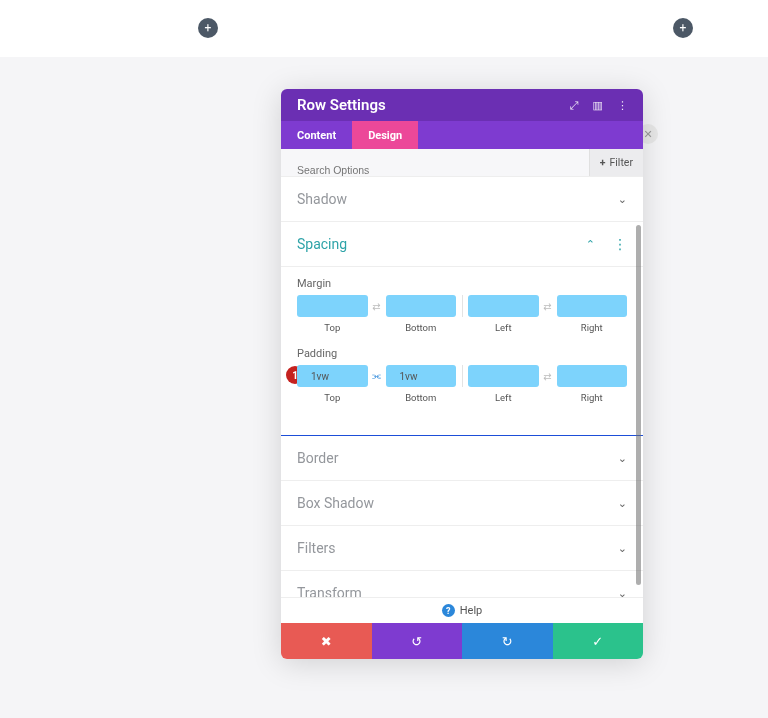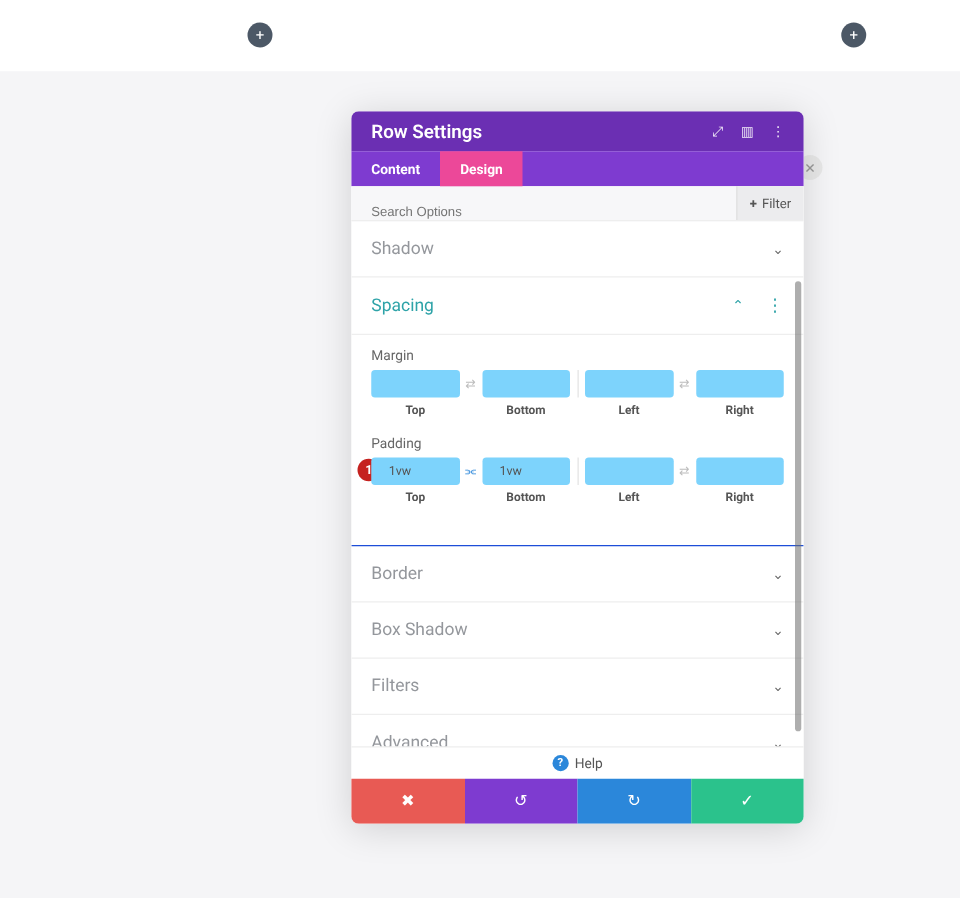--- a/index.html
+++ b/index.html
@@ -205,21 +205,21 @@
       background: #7dd3fc;
       border-radius: 3px;
       font-size: 10px;
       color: #555;
       display: flex;
       align-items: center;
       padding: 0 14px;
     }
     .sublabel {
       font-size: 9.5px;
-      font-weight: 700;
+      font-weight: 400;
       color: #555;
       margin-top: 5px;
     }
     .link-icon {
       width: 18px;
       display: flex;
       align-items: center;
       justify-content: center;
       font-size: 10px;
       color: #bdbdbd;
@@ -393,21 +393,21 @@
     </div>
     <div class="section">
       <span class="section-title">Box Shadow</span>
       <span class="chevron">⌄</span>
     </div>
     <div class="section">
       <span class="section-title">Filters</span>
       <span class="chevron">⌄</span>
     </div>
     <div class="section">
-      <span class="section-title">Advanced</span>
+      <span class="section-title">Transform</span>
       <span class="chevron">⌄</span>
     </div>
 
     <div class="scrollbar"></div>
   </div>
 
   <div class="help-row">
     <span class="help-icon">?</span>
     <span>Help</span>
   </div>

